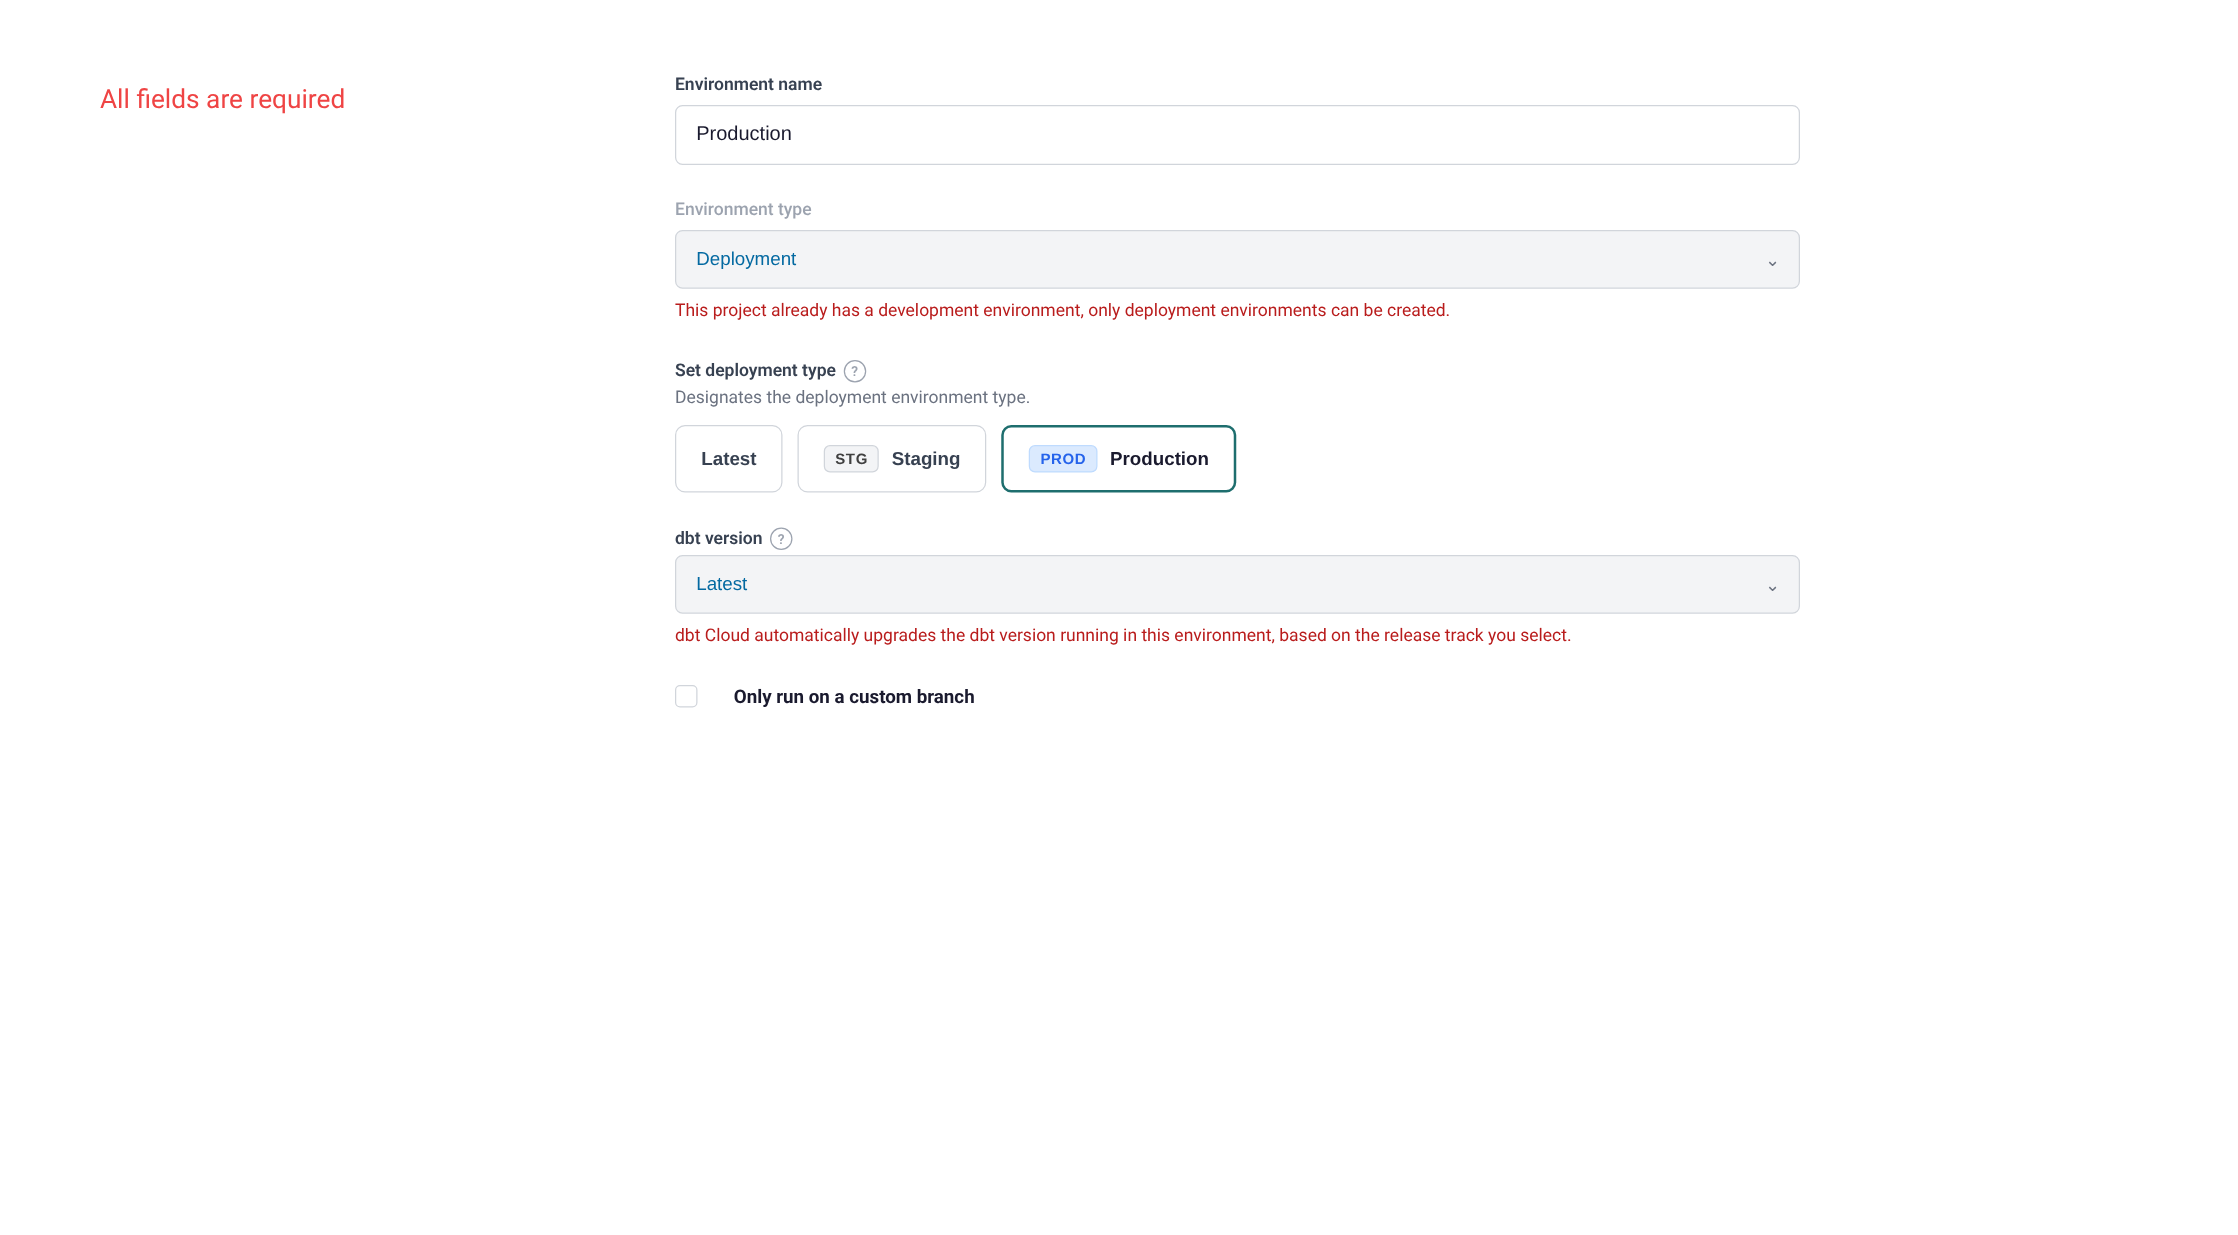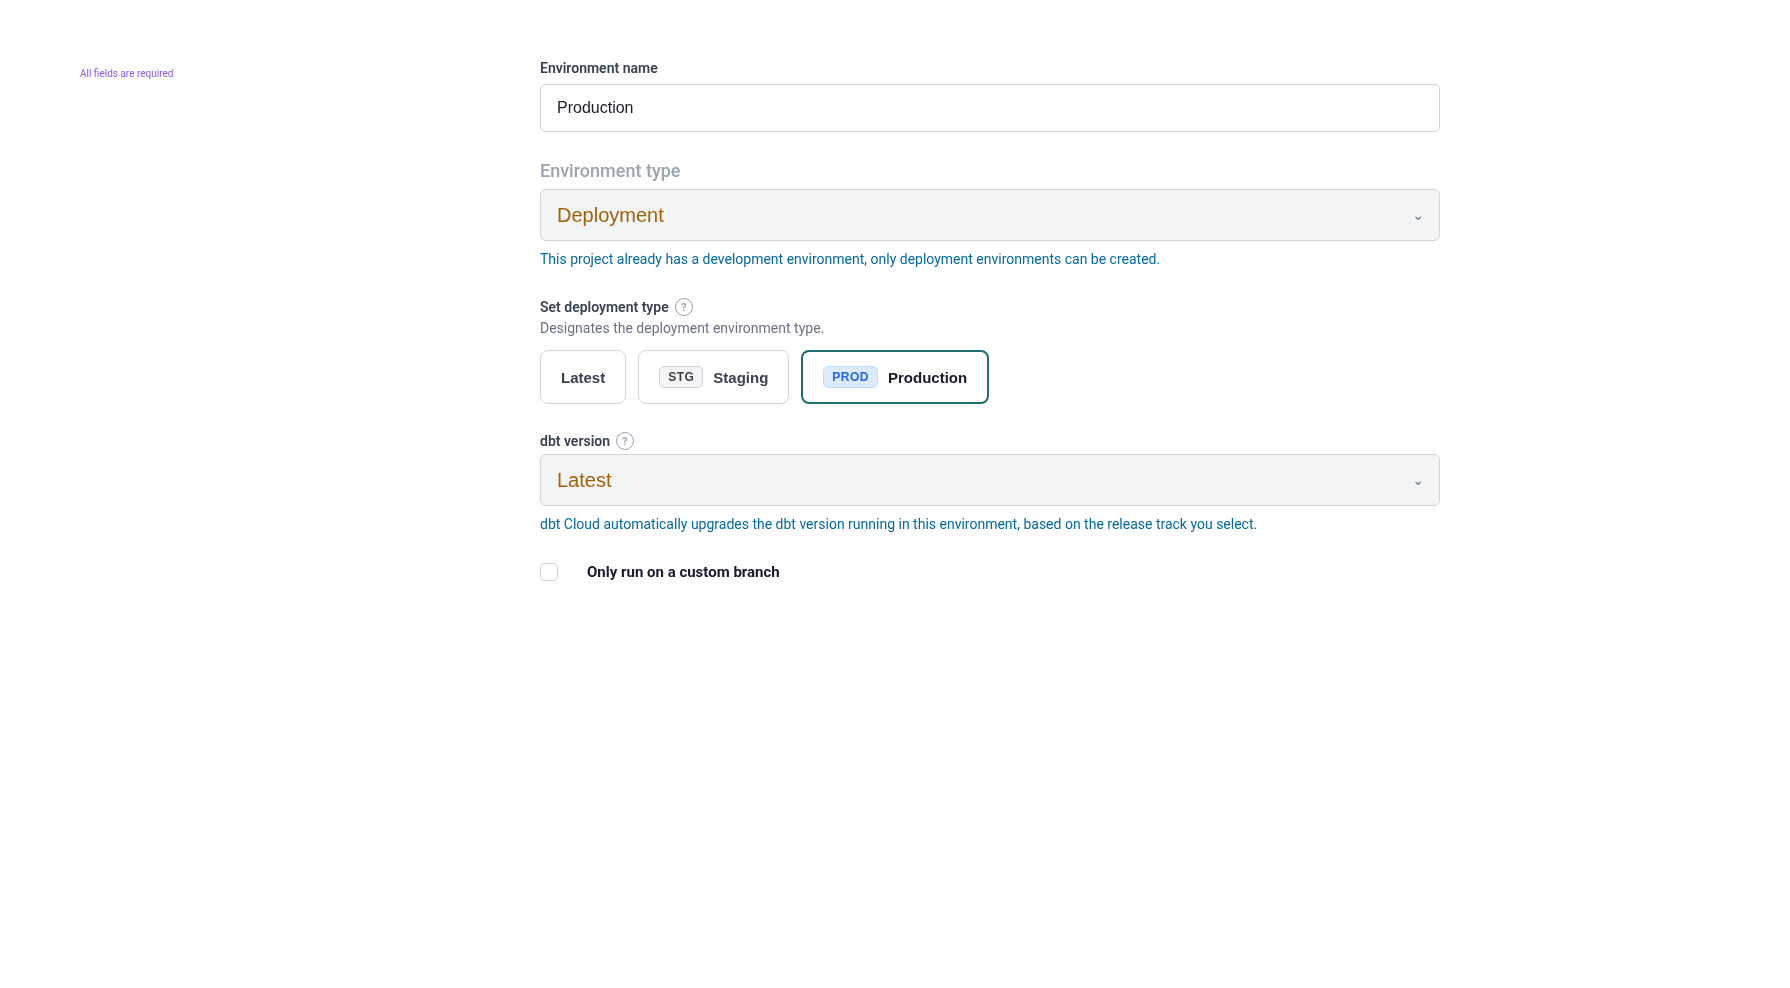--- a/index.html
+++ b/index.html
@@ -31,22 +31,22 @@
     }
 
     .left-panel h1 {
       font-size: 28px;
       font-weight: 700;
       color: #1a1a2e;
       margin-bottom: 10px;
     }
 
     .left-panel p {
-      font-size: 10px;
-      color: #8b5cf6;
+      font-size: 21px;
+      color: #ef4444;
     }
 
     .right-panel {
       flex: 1;
       max-width: 900px;
     }
 
     .form-group {
       margin-bottom: 28px;
     }
@@ -54,21 +54,21 @@
     .form-label {
       display: block;
       font-size: 14px;
       font-weight: 600;
       color: #374151;
       margin-bottom: 8px;
     }
 
     .form-label-muted {
       display: block;
-      font-size: 18px;
+      font-size: 14px;
       font-weight: 500;
       color: #9ca3af;
       margin-bottom: 8px;
     }
 
     .form-input {
       width: 100%;
       padding: 14px 16px;
       font-size: 16px;
       border: 1.5px solid #d1d5db;
@@ -78,44 +78,44 @@
       background: #ffffff;
     }
 
     .form-select-wrapper {
       position: relative;
     }
 
     .form-select {
       width: 100%;
       padding: 14px 16px;
-      font-size: 20px;
+      font-size: 15px;
       border: 1.5px solid #d1d5db;
       border-radius: 6px;
       outline: none;
-      color: #a16207;
+      color: #0369a1;
       background: #f3f4f6;
       appearance: none;
       -webkit-appearance: none;
       cursor: pointer;
     }
 
     .form-select-chevron {
       position: absolute;
       right: 16px;
       top: 50%;
       transform: translateY(-50%);
       pointer-events: none;
       color: #6b7280;
       font-size: 14px;
     }
 
     .helper-text {
       font-size: 14px;
-      color: #0369a1;
+      color: #b91c1c;
       margin-top: 8px;
       line-height: 1.5;
     }
 
     .section-label {
       display: flex;
       align-items: center;
       gap: 6px;
       font-size: 14px;
       font-weight: 600;

